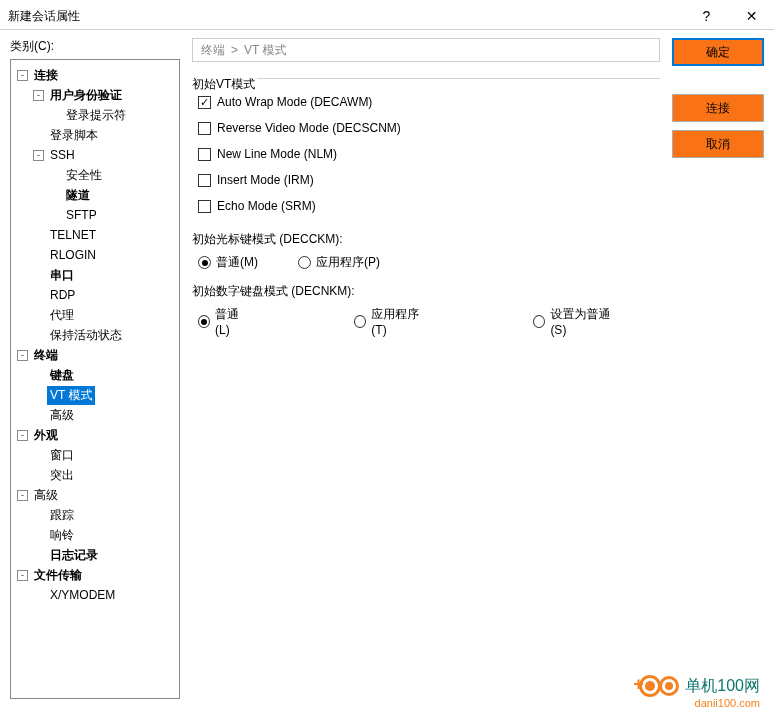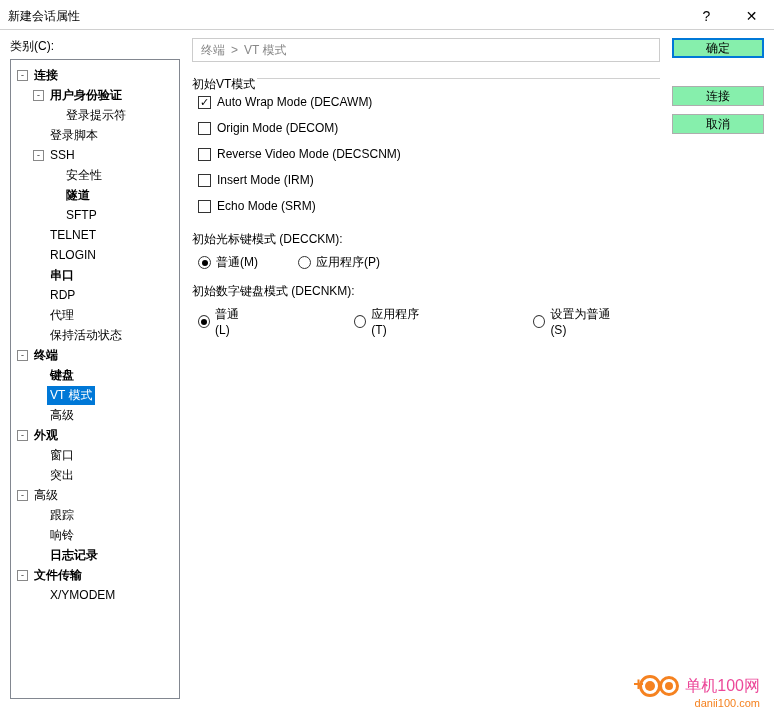--- a/index.html
+++ b/index.html
@@ -27,29 +27,29 @@
 .fieldset { border-top: 1px solid #d0d0d0; margin: -17px 0 10px 65px; }
 .check-row, .radio-row { display: flex; align-items: center; height: 26px; padding-left: 6px; }
 .checkbox { width: 13px; height: 13px; border: 1px solid #333; margin-right: 6px; display: inline-flex; align-items: center; justify-content: center; font-size: 11px; line-height: 1; }
 .checkbox.checked::after { content: "✓"; color: #000; }
 .radio { width: 13px; height: 13px; border: 1px solid #333; border-radius: 50%; margin-right: 5px; display: inline-flex; align-items: center; justify-content: center; }
 .radio.checked::after { content: ""; width: 6px; height: 6px; background: #000; border-radius: 50%; display: block; }
 .section-label { margin: 12px 0 6px 0; }
 .radio-group { display: flex; padding-left: 6px; }
 .radio-opt { display: flex; align-items: center; margin-right: 40px; }
 .right-col { width: 92px; display: flex; flex-direction: column; gap: 8px; padding-top: 0; }
-.btn { height: 20px; border: 1px solid #adadad; background: #86efac; display: flex; align-items: center; justify-content: center; cursor: pointer; }
+.btn { height: 28px; border: 1px solid #adadad; background: #f97316; display: flex; align-items: center; justify-content: center; cursor: pointer; }
 .btn.primary { border: 2px solid #0078d7; }
 .watermark { position: absolute; bottom: 10px; right: 14px; display: flex; align-items: center; font-size: 16px; gap: 6px; }
 .wm-icon-outer { width: 22px; height: 22px; border: 3px solid #f58220; border-radius: 50%; position: relative; }
 .wm-icon-outer::before { content: "+"; position: absolute; left: -9px; top: -4px; color: #f58220; font-weight: bold; font-size: 18px; }
 .wm-icon-inner { width: 10px; height: 10px; background: #f58220; border-radius: 50%; position: absolute; top: 3px; left: 3px; }
 .wm-icon2 { width: 20px; height: 20px; border: 3px solid #f58220; border-radius: 50%; display: flex; align-items: center; justify-content: center; margin-left: -8px; }
 .wm-icon2::after { content: ""; width: 8px; height: 8px; background: #f58220; border-radius: 50%; display: block; }
-.wm-text-main { color: #ec4899; font-weight: 500; }
+.wm-text-main { color: #0f766e; font-weight: 500; }
 .wm-text-sub { position: absolute; bottom: -2px; right: 14px; font-size: 11px; color: #f58220; }
 </style>
 </head>
 <body>
 
 <div class="titlebar">
   <span class="titlebar-title">新建会话属性</span>
   <div class="titlebar-btn">?</div>
   <div class="titlebar-btn">✕</div>
 </div>
@@ -179,25 +179,25 @@
     <div class="fieldset-label">初始VT模式</div>
     <div class="fieldset"></div>
 
     <div id="checks">
         <div class="check-row">
           <span class="checkbox checked"></span>
           <span>Auto Wrap Mode (DECAWM)</span>
         </div>
         <div class="check-row">
           <span class="checkbox"></span>
-          <span>Origin Mode (DECOM)</span>
-        </div>
-        <div class="check-row">
-          <span class="checkbox"></span>
           <span>Reverse Video Mode (DECSCNM)</span>
+        </div>
+        <div class="check-row">
+          <span class="checkbox"></span>
+          <span>New Line Mode (NLM)</span>
         </div>
         <div class="check-row">
           <span class="checkbox"></span>
           <span>Insert Mode (IRM)</span>
         </div>
         <div class="check-row">
           <span class="checkbox"></span>
           <span>Echo Mode (SRM)</span>
         </div>
       </div>

